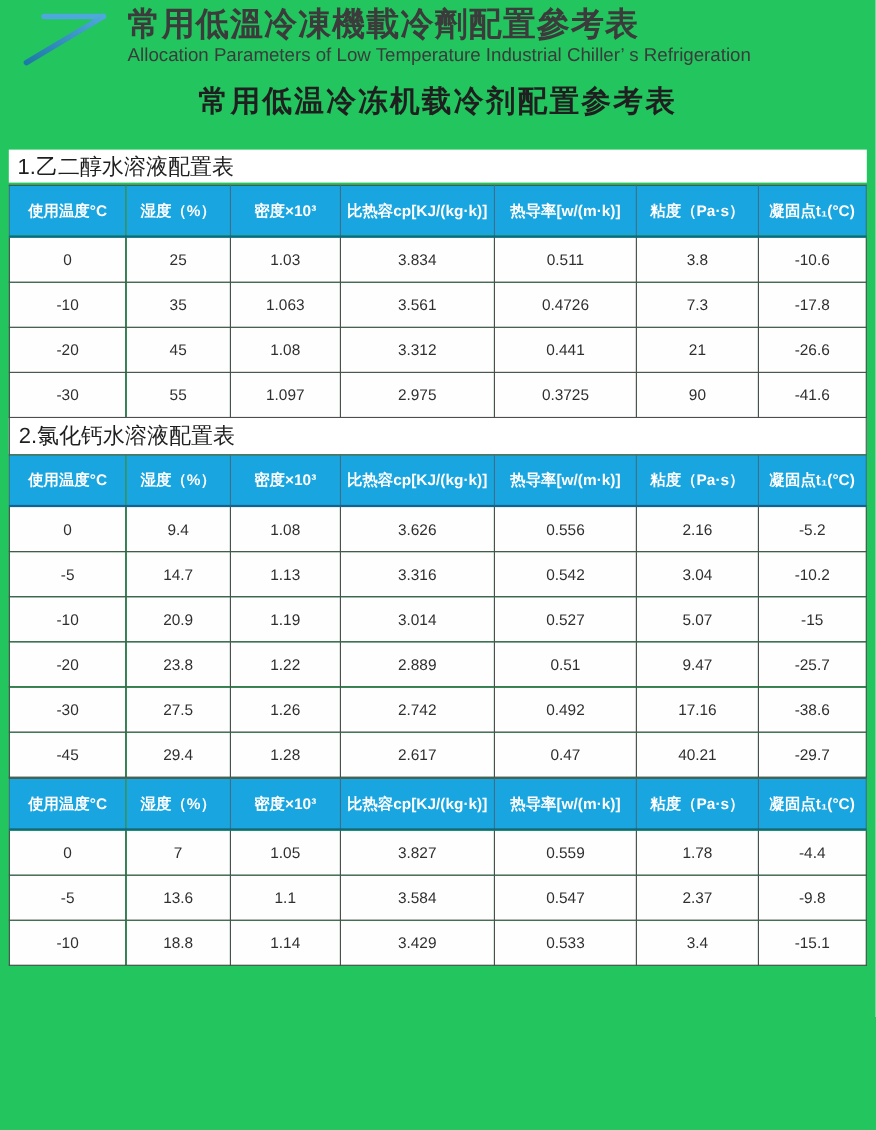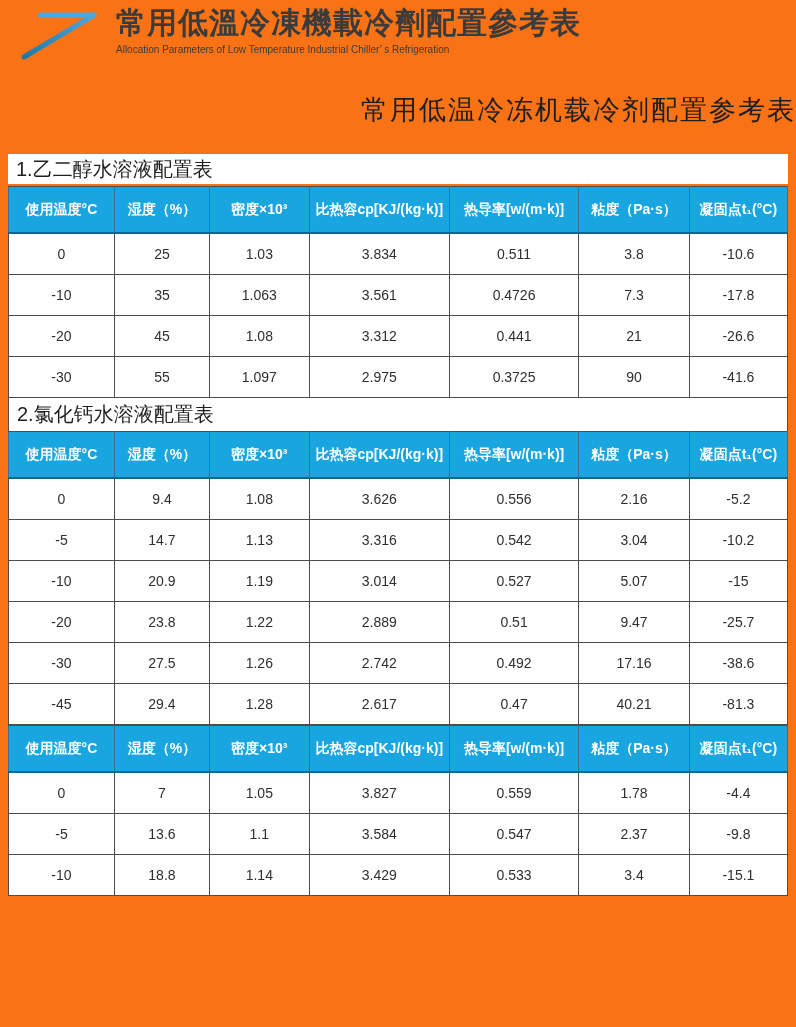--- a/index.html
+++ b/index.html
@@ -1,31 +1,31 @@
 <!DOCTYPE html>
 <html><head>
 <meta charset="utf-8">
 <style>
   html,body{margin:0;padding:0;background:#ffffff;}
   body{
     width:796px;height:1027px;overflow:hidden;
     font-family:"Liberation Sans","DejaVu Sans",sans-serif;
     color:#2f2f2f;-webkit-font-smoothing:antialiased;
   }
-  .page{width:796px;height:1027px;background:#f97316;box-sizing:border-box;}
+  .page{width:796px;height:1027px;background:#22c55e;box-sizing:border-box;}
 
   
   .brand{display:flex;align-items:flex-start;padding:6px 10px 0 10px;height:62px;box-sizing:border-box;}
   .brand-logo{width:92px;height:54px;flex:0 0 auto;margin-right:14px;}
   .brand-text{display:flex;flex-direction:column;}
   .brand-title{margin:0;font-size:30px;line-height:34px;font-weight:700;color:#3b3b3b;letter-spacing:1px;}
-  .brand-subtitle{font-size:10px;line-height:18px;color:#3b3b3b;margin-top:1px;}
+  .brand-subtitle{font-size:17px;line-height:18px;color:#3b3b3b;margin-top:1px;}
 
   
-  .doc-title{margin:30px 0 0 0;text-align:right;font-size:27px;font-weight:400;color:#1f1f1f;letter-spacing:2px;}
+  .doc-title{margin:12px 0 0 0;text-align:center;font-size:27px;font-weight:700;color:#1f1f1f;letter-spacing:2px;}
 
   
   .content{margin:26px 8px 0 8px;}
   .section-label{
     box-sizing:border-box;height:33px;display:flex;align-items:center;
     padding-left:8px;font-size:20px;color:#1f1f1f;background:#fff;
     border-left:1px solid #4d4d4d;border-right:1px solid #4d4d4d;
   }
   .section-label.first{border:none;height:30px;margin-bottom:2px;padding-left:8px;}
 
@@ -198,21 +198,21 @@
             <td>17.16</td>
             <td>-38.6</td>
           </tr>
           <tr>
             <td>-45</td>
             <td>29.4</td>
             <td>1.28</td>
             <td>2.617</td>
             <td>0.47</td>
             <td>40.21</td>
-            <td>-81.3</td>
+            <td>-29.7</td>
           </tr>
         </tbody>
       </table>
       <table class="cfg">
         <colgroup>
           <col class="c1">
           <col class="c2">
           <col class="c3">
           <col class="c4">
           <col class="c5">

